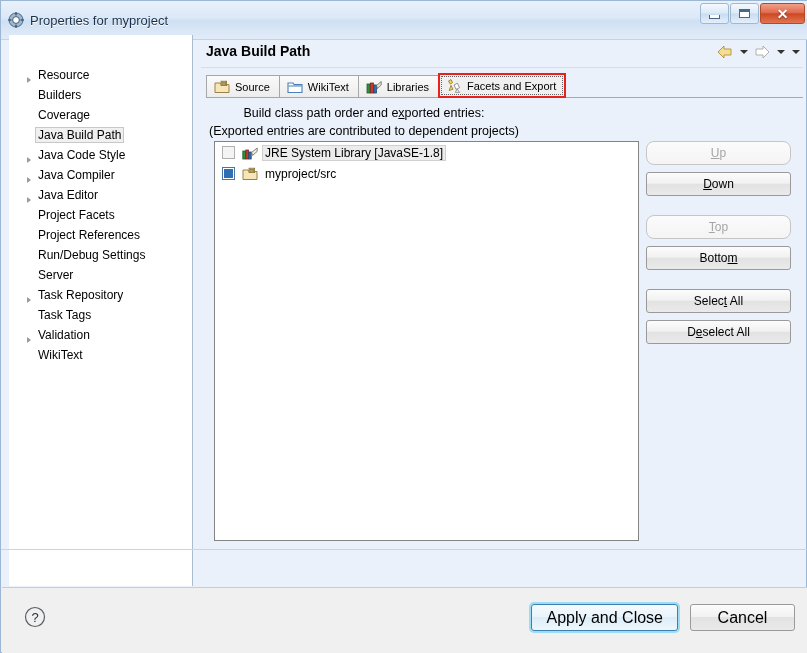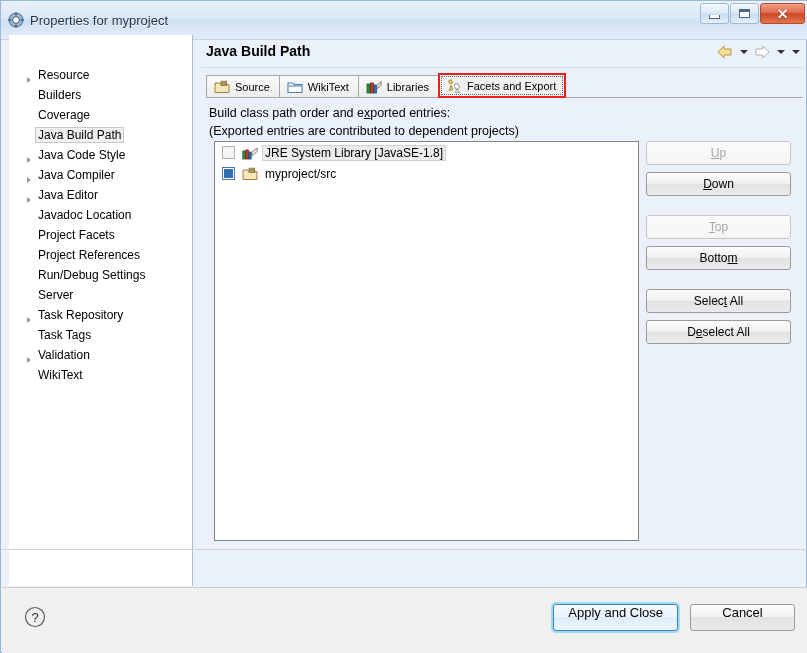--- a/index.html
+++ b/index.html
@@ -249,20 +249,21 @@
     background: #a7a7a7;
   }
 
   
   #desc {
     position: absolute;
     left: 13px; top: 73px;
     font-size: 12.5px;
     color: #000000;
     line-height: 18px;
+    text-align: center;
   }
   #desc .u { text-decoration: underline; }
 
   
   #listbox {
     position: absolute;
     left: 18px; top: 110px;
     width: 425px; height: 400px;
     background: #ffffff;
     border: 1px solid #848484;
@@ -315,20 +316,21 @@
     color: #000000;
     font-family: "Liberation Sans", sans-serif;
     display: flex; align-items: center; justify-content: center;
     cursor: default;
     margin-bottom: 7px;
   }
   .sbtn.disabled {
     color: #a6a6a6;
     background: linear-gradient(to bottom, #fbfbfb 0%, #f4f4f4 100%);
     border-color: #c6c6c6;
+    border-radius: 8px;
   }
   .sbtn.gap { margin-top: 19px; }
   .mn { text-decoration: underline; }
 
   
   #apply-sep {
     position: absolute;
     left: 0px; top: 548px;
     width: 807px; height: 1px;
     background: #d3d3d3;
@@ -354,24 +356,24 @@
     display: flex;
     gap: 12px;
   }
   .bbtn {
     height: 27px;
     min-width: 105px;
     padding: 0 14px;
     border: 1px solid #9a9a9a;
     border-radius: 3px;
     background: linear-gradient(to bottom, #fcfcfc 0%, #f1f1f1 47%, #e2e2e2 50%, #eaeaea 100%);
-    font-size: 13px;
+    font-size: 16px;
     color: #000000;
     font-family: "Liberation Sans", sans-serif;
-    display: flex; justify-content: center;
+    display: flex; align-items: center; justify-content: center;
     cursor: default;
   }
   .bbtn.default {
     border: 1px solid #3c7fb1;
     box-shadow: 0 0 0 2px #9ddcf5;
     background: linear-gradient(to bottom, #f6fbfe 0%, #e9f4fb 47%, #dcedf8 50%, #eef7fd 100%);
   }
 </style>
 </head>
 <body>
@@ -432,24 +434,20 @@
       <div class="tree-item">
         <span class="tree-arrow has"></span>
         <span class="tree-label">Java Compiler</span>
       </div>
       <div class="tree-item">
         <span class="tree-arrow has"></span>
         <span class="tree-label">Java Editor</span>
       </div>
       <div class="tree-item">
         <span class="tree-arrow"></span>
-        <span class="tree-label">Javadoc Location</span>
-      </div>
-      <div class="tree-item">
-        <span class="tree-arrow"></span>
         <span class="tree-label">Project Facets</span>
       </div>
       <div class="tree-item">
         <span class="tree-arrow"></span>
         <span class="tree-label">Project References</span>
       </div>
       <div class="tree-item">
         <span class="tree-arrow"></span>
         <span class="tree-label">Run/Debug Settings</span>
       </div>

